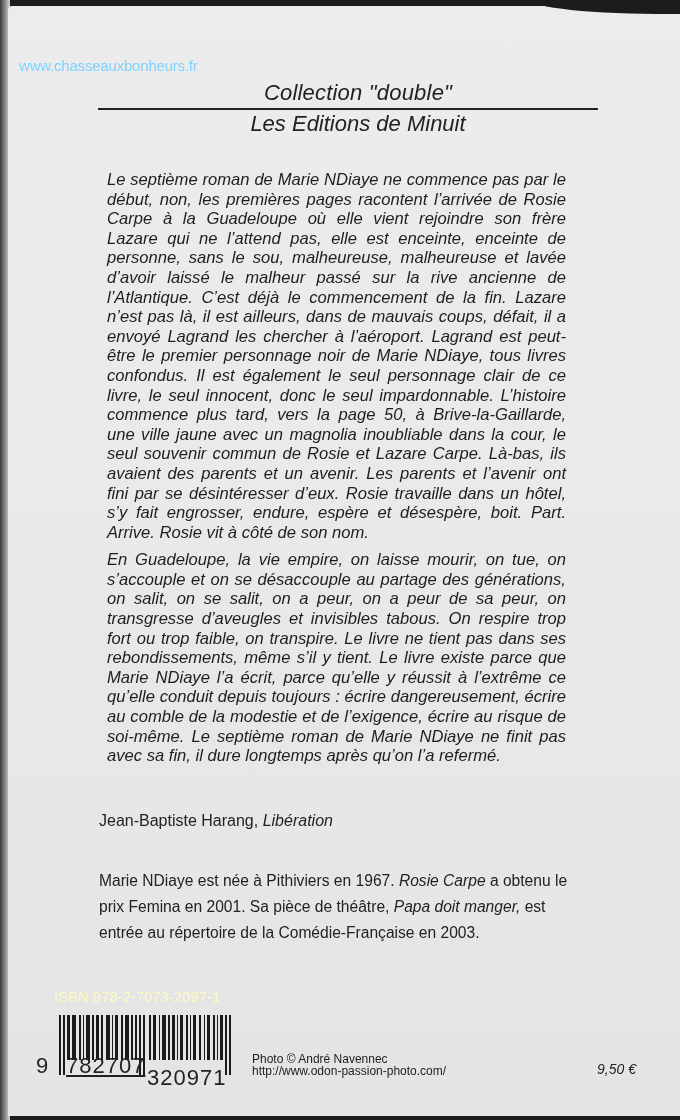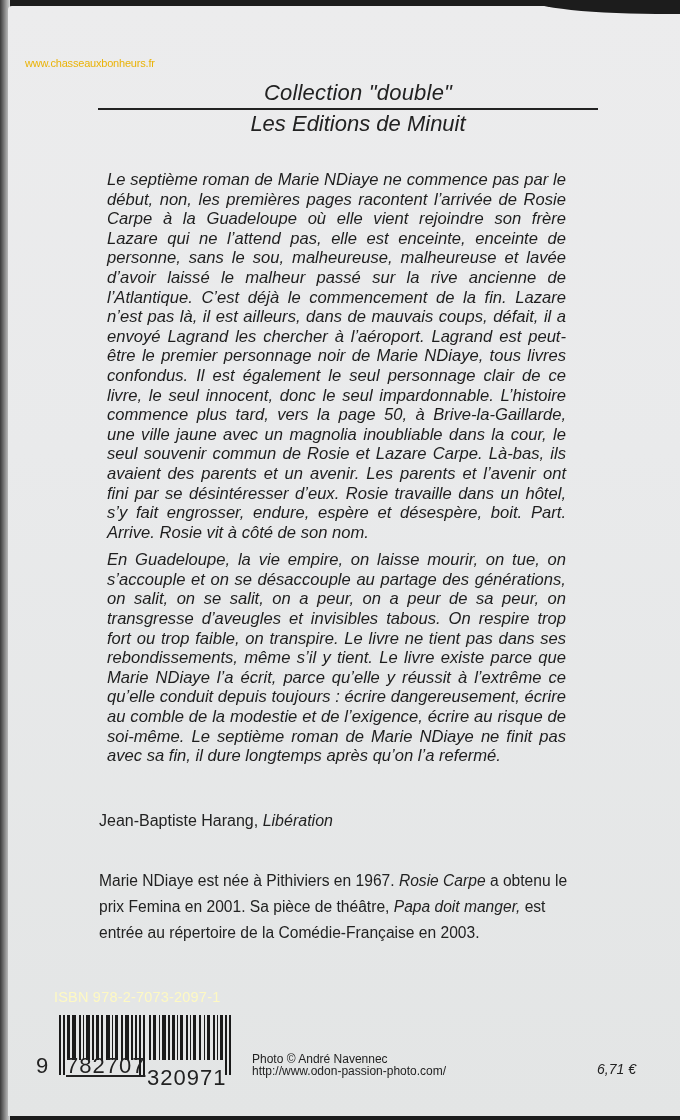--- a/index.html
+++ b/index.html
@@ -13,22 +13,22 @@
     position: absolute; left: 8px; top: 6px; width: 672px; height: 1110px;
     background: linear-gradient(180deg, #ececed 0%, #e9eaeb 40%, #e3e5e5 100%);
     border-top-left-radius: 4px;
   }
   .cover-top-edge {
     position: absolute; left: 530px; top: 0; width: 150px; height: 14px;
     background: #1c1c1c;
     border-bottom-left-radius: 140px 14px;
   }
   .watermark {
-    position: absolute; left: 25px; top: 57px;
-    font-size: 11px; color: #eab308; letter-spacing: -0.2px;
+    position: absolute; left: 19px; top: 57px;
+    font-size: 15px; color: #7dd3fc; letter-spacing: -0.2px;
   }
   .collection {
     position: absolute; left: 98px; top: 80px; width: 500px; text-align: center;
   }
   .collection .line1 {
     font-size: 22px; font-style: italic; color: #222; letter-spacing: 0.2px;
     padding-left: 20px;
   }
   .collection .rule {
     height: 1.5px; background: #222; margin: 2px 0 0 0;
@@ -146,13 +146,13 @@
 </svg>
 <div class="barcode-digits" style="left:36px;">9</div>
 <div class="barcode-digits" style="left:66px;text-decoration:underline;">782707</div>
 <div class="barcode-digits" style="left:147px;margin-top:12px;">320971</div>
 
 <div class="photo-credit">
   <div>Photo © André Navennec</div>
   <div>http://www.odon-passion-photo.com/</div>
 </div>
 
-<div class="price">6,71 €</div>
+<div class="price">9,50 €</div>
 
 </body></html>

